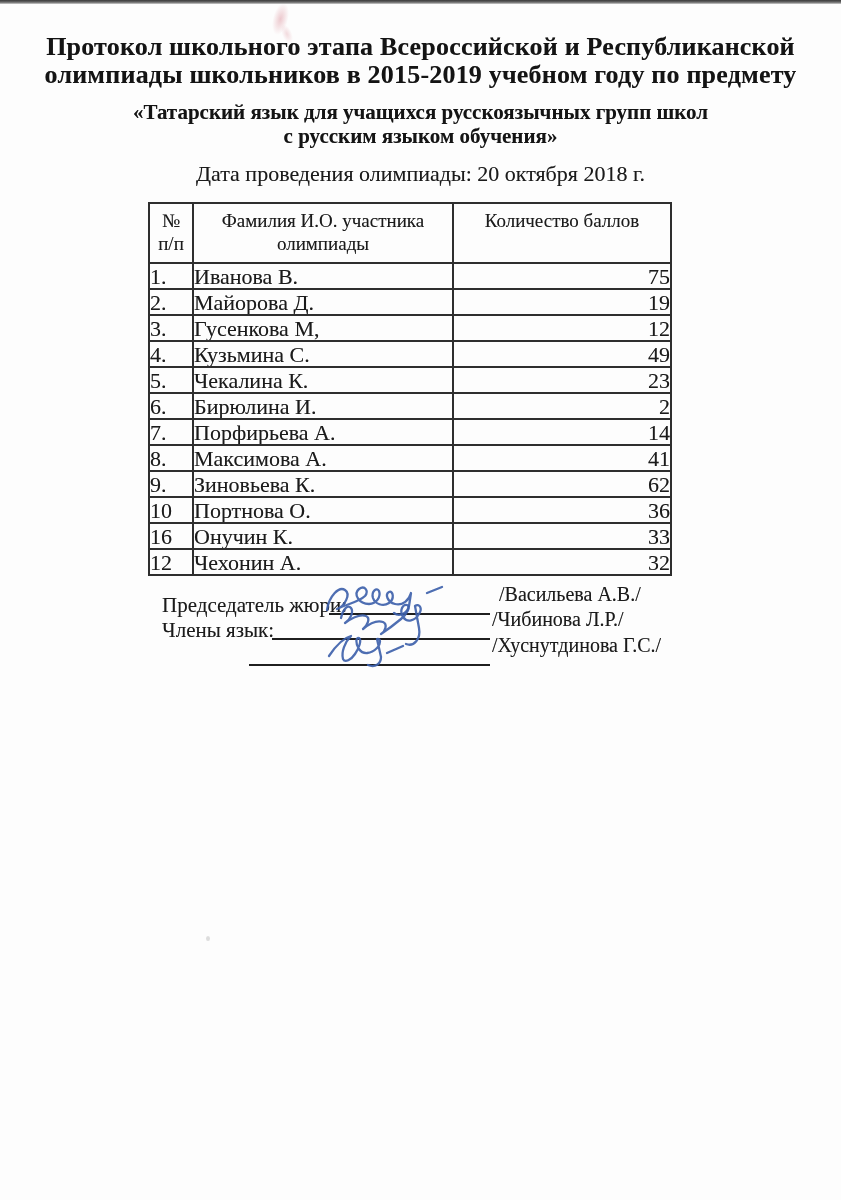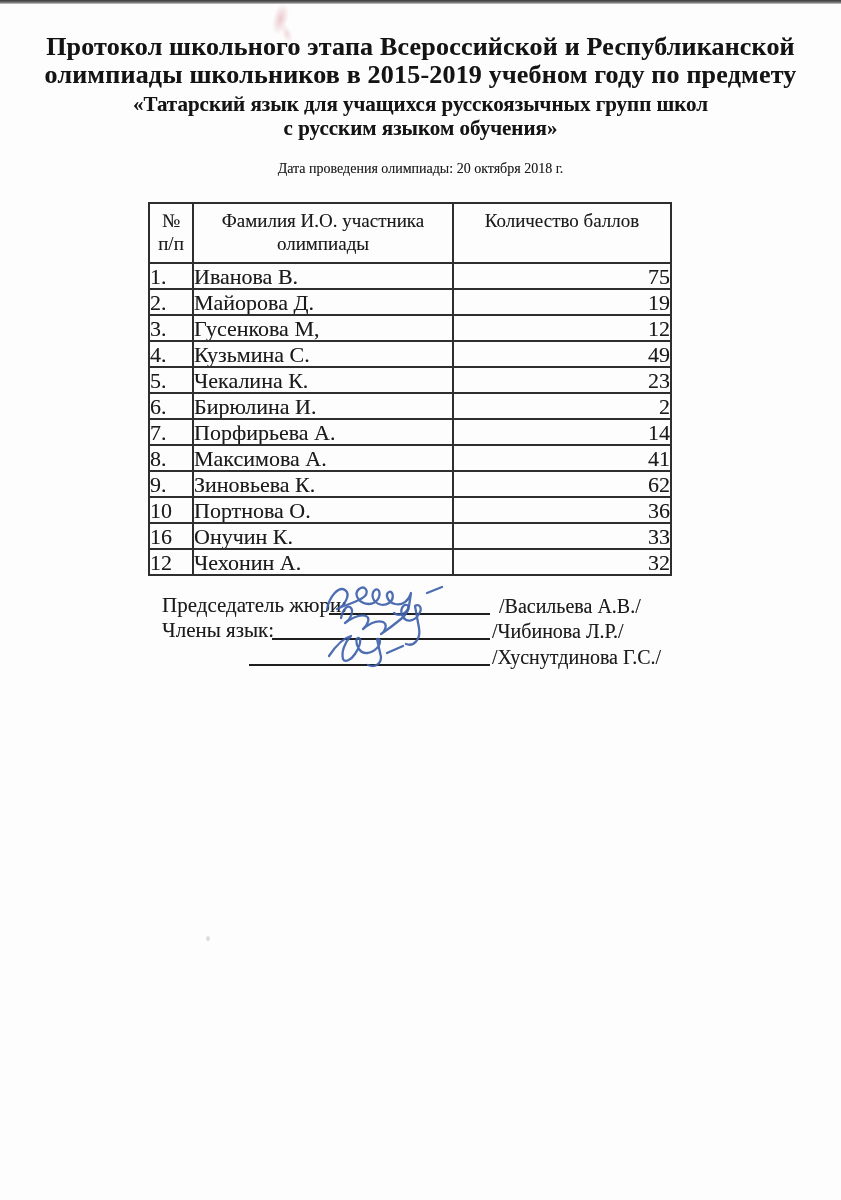--- a/index.html
+++ b/index.html
@@ -24,44 +24,44 @@
   .speck1{position:absolute;left:206px;top:936px;width:4px;height:5px;border-radius:50%;
     background:rgba(110,110,110,0.22);}
   .speck2{position:absolute;left:760px;top:40px;width:3px;height:3px;border-radius:50%;
     background:rgba(150,130,130,0.18);}
 
   
   .title-block{position:absolute;top:33px;left:0;width:841px;text-align:center;
     font-weight:bold;color:#141414;}
   .title-line{font-size:26px;line-height:28px;letter-spacing:0.2px;}
   .subtitle-line{font-size:21px;line-height:24px;}
-  .subtitle-line.first{margin-top:3px;}
+  .subtitle-line.first{margin-top:11px;}
 
   .date-line{position:absolute;top:161px;left:0;width:841px;text-align:center;
-    font-size:14px;}
+    font-size:22px;}
 
   
   table.results{position:absolute;left:148px;top:202px;width:522px;
     border-collapse:collapse;table-layout:fixed;}
   table.results td,table.results th{
     border:2px solid #2e2e2e;padding:0;margin:0;
     font-weight:normal;overflow:hidden;white-space:nowrap;}
   table.results th{height:53px;vertical-align:top;text-align:center;
     font-size:19px;line-height:23px;padding-top:5px;}
   table.results td{height:24px;font-size:22px;line-height:23px;vertical-align:middle;}
   td.c-num{padding-left:9px;}
   td.c-name{padding-left:13px;}
   td.c-score{text-align:right;}
 
   
   .sig-block{position:absolute;left:150px;top:592px;width:560px;height:82px;margin-left:12px;}
   .sig-row{position:absolute;left:0;width:560px;height:26px;}
   .sig-label{position:absolute;left:0;bottom:0;font-size:21px;white-space:nowrap;}
   .sig-line{position:absolute;bottom:3px;height:0;border-bottom:2px solid #1f1f1f;}
-  .sig-name{position:absolute;bottom:0;font-size:20px;white-space:nowrap;}
+  .sig-name{position:absolute;bottom:12px;font-size:20px;white-space:nowrap;}
 
   .sig-ink{position:absolute;left:315px;top:576px;width:170px;height:105px;}
   .sig-ink path{fill:none;stroke:#3f62ab;stroke-width:2.3;
     stroke-linecap:round;stroke-linejoin:round;opacity:0.92;}
 </style>
 </head>
 <body>
 
 <div class="page">
 

